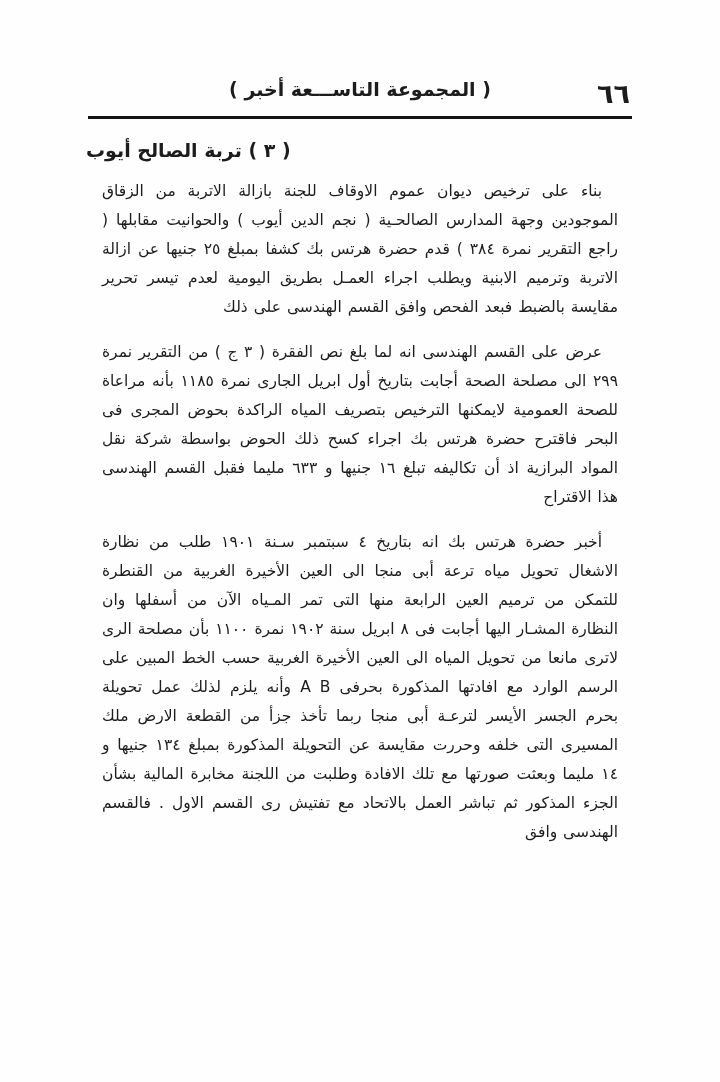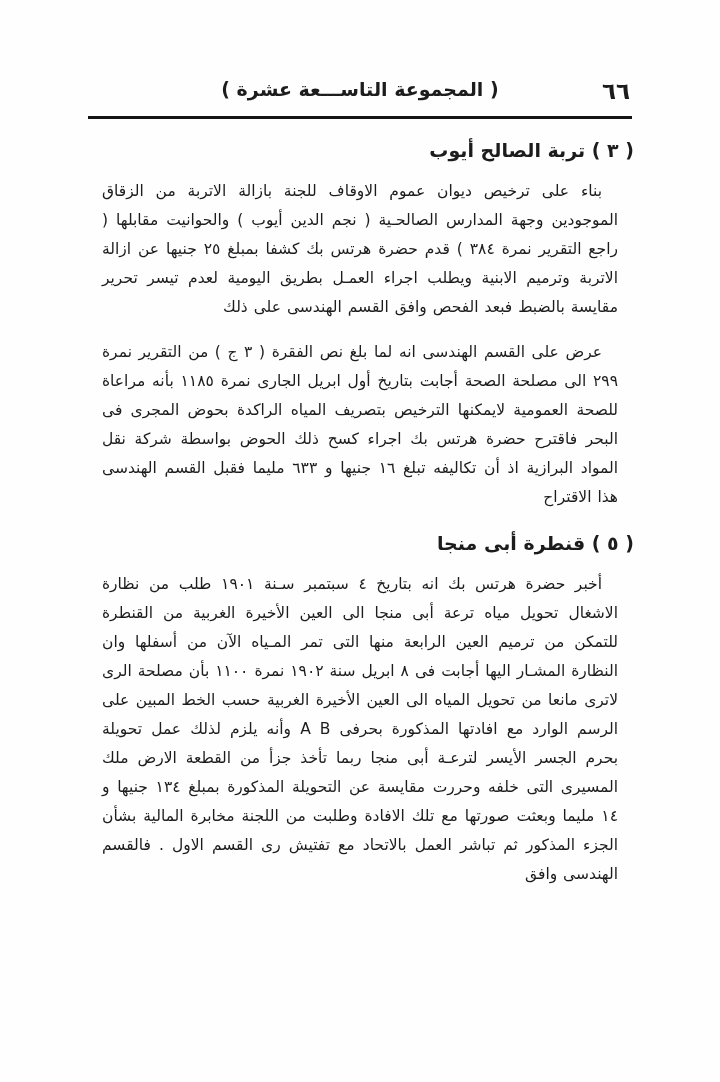--- a/index.html
+++ b/index.html
@@ -27,41 +27,41 @@
   
   .page-header {
     position: relative;
     height: 34px;
     direction: rtl;
   }
   .page-number {
     position: absolute;
     right: 4px;
     top: 2px;
-    font-size: 23px;
+    font-size: 27px;
     font-weight: bold;
     letter-spacing: 1px;
   }
   .header-title {
     position: absolute;
     right: 0;
     left: 0;
     top: 2px;
     text-align: center;
     font-size: 19px;
     font-weight: bold;
   }
   .header-rule {
     border: none;
     border-top: 3px solid #141414;
     margin: 6px 2px 0 2px;
   }
   
   .section-heading {
-    text-align: right;
+    text-align: left;
     font-size: 19px;
     font-weight: bold;
     margin: 20px 0 8px 0;
     direction: rtl;
   }
   .section-body {
     direction: rtl;
     text-align: justify;
     font-size: 15.5px;
     line-height: 29px;
@@ -72,26 +72,25 @@
   }
 </style>
 </head>
 <body>
 
 <div class="scan-page">
   <div class="content">
 
     <div class="page-header">
       <span class="page-number">٦٦</span>
-      <span class="header-title">( المجموعة التاســـعة عشرة )</span>
+      <span class="header-title">( المجموعة التاســـعة أخبر )</span>
     </div>
     <hr class="header-rule">
 
     <h2 class="section-heading">( ٣ ) تربة الصالح أيوب</h2>
     <p class="section-body">بناء على ترخيص ديوان عموم الاوقاف للجنة بازالة الاتربة من الزقاق الموجودين وجهة المدارس الصالحـية ( نجم الدين أيوب ) والحوانيت مقابلها ( راجع التقرير نمرة ٣٨٤ ) قدم حضرة هرتس بك كشفا بمبلغ ٢٥ جنيها عن ازالة الاتربة وترميم الابنية ويطلب اجراء العمـل بطريق اليومية لعدم تيسر تحرير مقايسة بالضبط فبعد الفحص وافق القسم الهندسى على ذلك</p>
 
     <p class="section-body">عرض على القسم الهندسى انه لما بلغ نص الفقرة ( ٣ ج ) من التقرير نمرة ٢٩٩ الى مصلحة الصحة أجابت بتاريخ أول ابريل الجارى نمرة ١١٨٥ بأنه مراعاة للصحة العمومية لايمكنها الترخيص بتصريف المياه الراكدة بحوض المجرى فى البحر فاقترح حضرة هرتس بك اجراء كسح ذلك الحوض بواسطة شركة نقل المواد البرازية اذ أن تكاليفه تبلغ ١٦ جنيها و ٦٣٣ مليما فقبل القسم الهندسى هذا الاقتراح</p>
 
-    <h2 class="section-heading">( ٥ ) قنطرة أبى منجا</h2>
     <p class="section-body">أخبر حضرة هرتس بك انه بتاريخ ٤ سبتمبر سـنة ١٩٠١ طلب من نظارة الاشغال تحويل مياه ترعة أبى منجا الى العين الأخيرة الغربية من القنطرة للتمكن من ترميم العين الرابعة منها التى تمر المـياه الآن من أسفلها وان النظارة المشـار اليها أجابت فى ٨ ابريل سنة ١٩٠٢ نمرة ١١٠٠ بأن مصلحة الرى لاترى مانعا من تحويل المياه الى العين الأخيرة الغربية حسب الخط المبين على الرسم الوارد مع افادتها المذكورة بحرفى A B وأنه يلزم لذلك عمل تحويلة بحرم الجسر الأيسر لترعـة أبى منجا ربما تأخذ جزأ من القطعة الارض ملك المسيرى التى خلفه وحررت مقايسة عن التحويلة المذكورة بمبلغ ١٣٤ جنيها و ١٤ مليما وبعثت صورتها مع تلك الافادة وطلبت من اللجنة مخابرة المالية بشأن الجزء المذكور ثم تباشر العمل بالاتحاد مع تفتيش رى القسم الاول . فالقسم الهندسى وافق</p>
 
   </div>
 </div>
 
 </body></html>

